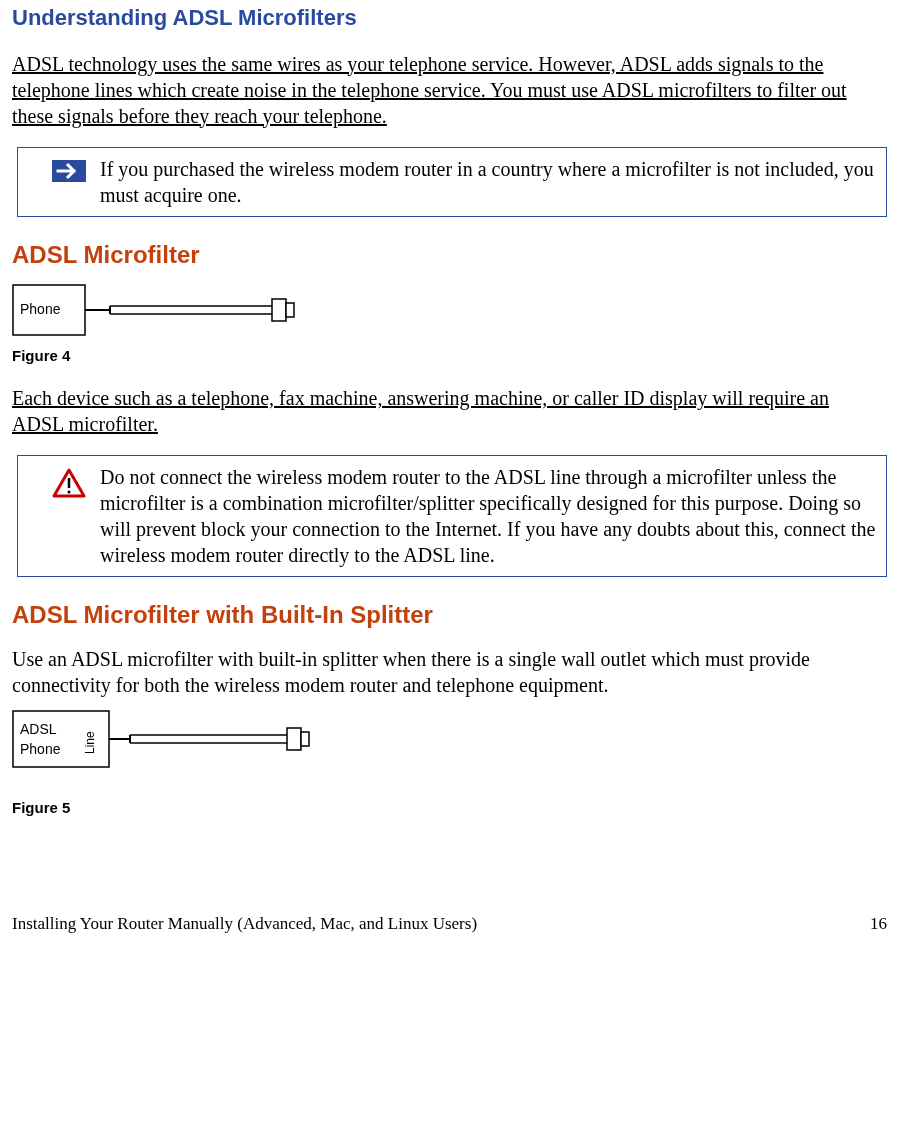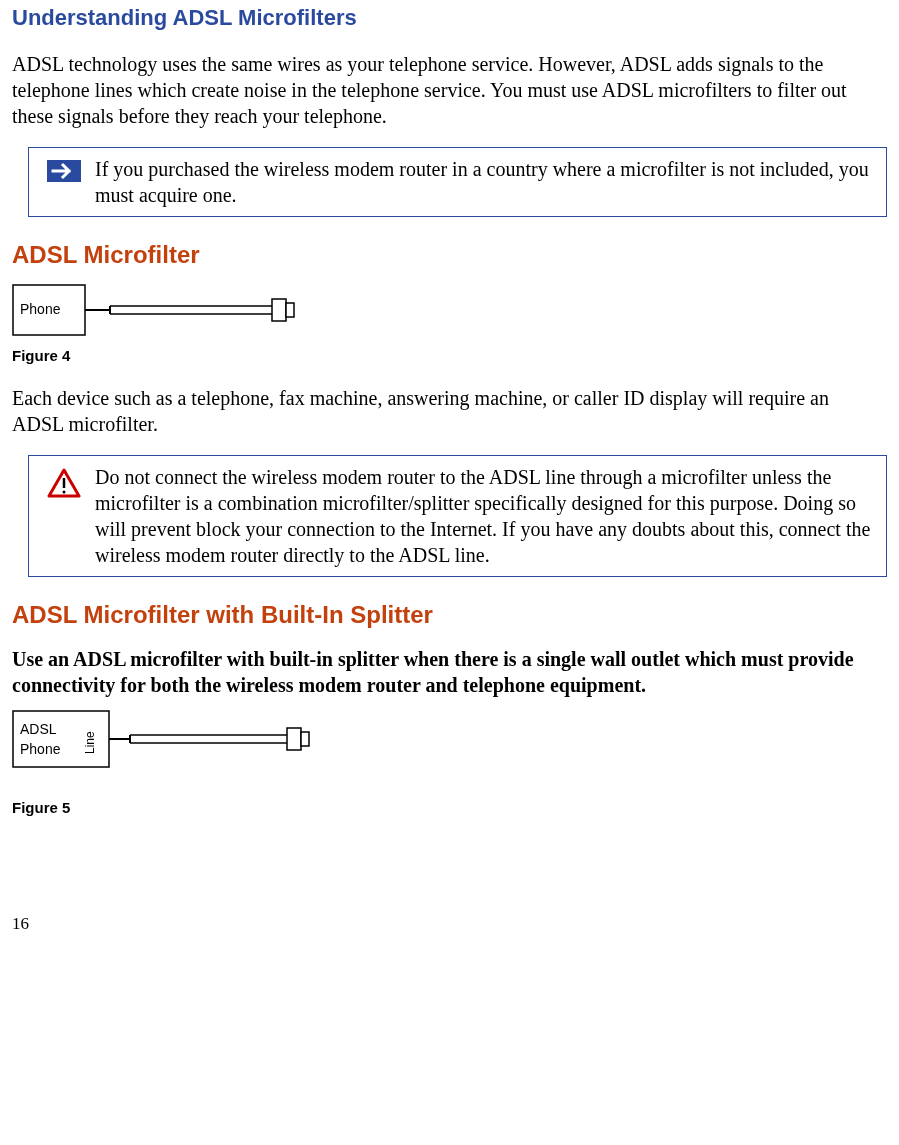--- a/index.html
+++ b/index.html
@@ -20,29 +20,29 @@
   }
   h2.sub {
     font-family: Arial, Helvetica, sans-serif;
     color: #c2410c;
     font-size: 24px;
     font-weight: bold;
     margin: 22px 0 14px 0;
   }
   p.body {
     margin: 0 8px 18px 0;
+    text-decoration: underline;
   }
   p.body-tight {
     margin: 16px 0 12px 0;
-    font-weight: bold;
   }
   .note-box {
     border: 1px solid #2a4a9f;
-    padding: 8px 10px 8px 10px;
-    margin: 14px 0 20px 16px;
+    padding: 8px 10px 8px 26px;
+    margin: 14px 0 20px 5px;
     display: flex;
     align-items: flex-start;
   }
   .note-icon-cell {
     width: 50px;
     flex-shrink: 0;
     display: flex;
     justify-content: center;
     padding-top: 4px;
   }
@@ -130,14 +130,15 @@
   <line x1="118" y1="25" x2="118" y2="33" stroke="#000" stroke-width="2"></line>
   <line x1="118" y1="25" x2="275" y2="25" stroke="#000" stroke-width="1.5"></line>
   <line x1="118" y1="33" x2="275" y2="33" stroke="#000" stroke-width="1.5"></line>
   <rect x="275" y="18" width="14" height="22" fill="#fff" stroke="#000" stroke-width="1.5"></rect>
   <rect x="289" y="22" width="8" height="14" fill="#fff" stroke="#000" stroke-width="1.5"></rect>
 </svg>
 
 <div class="figure-caption" style="margin-top:26px;">Figure 5</div>
 
 <div class="footer">
+  <span>Installing Your Router Manually (Advanced, Mac, and Linux Users)</span>
   <span>16</span>
 </div>
 
 </body></html>

